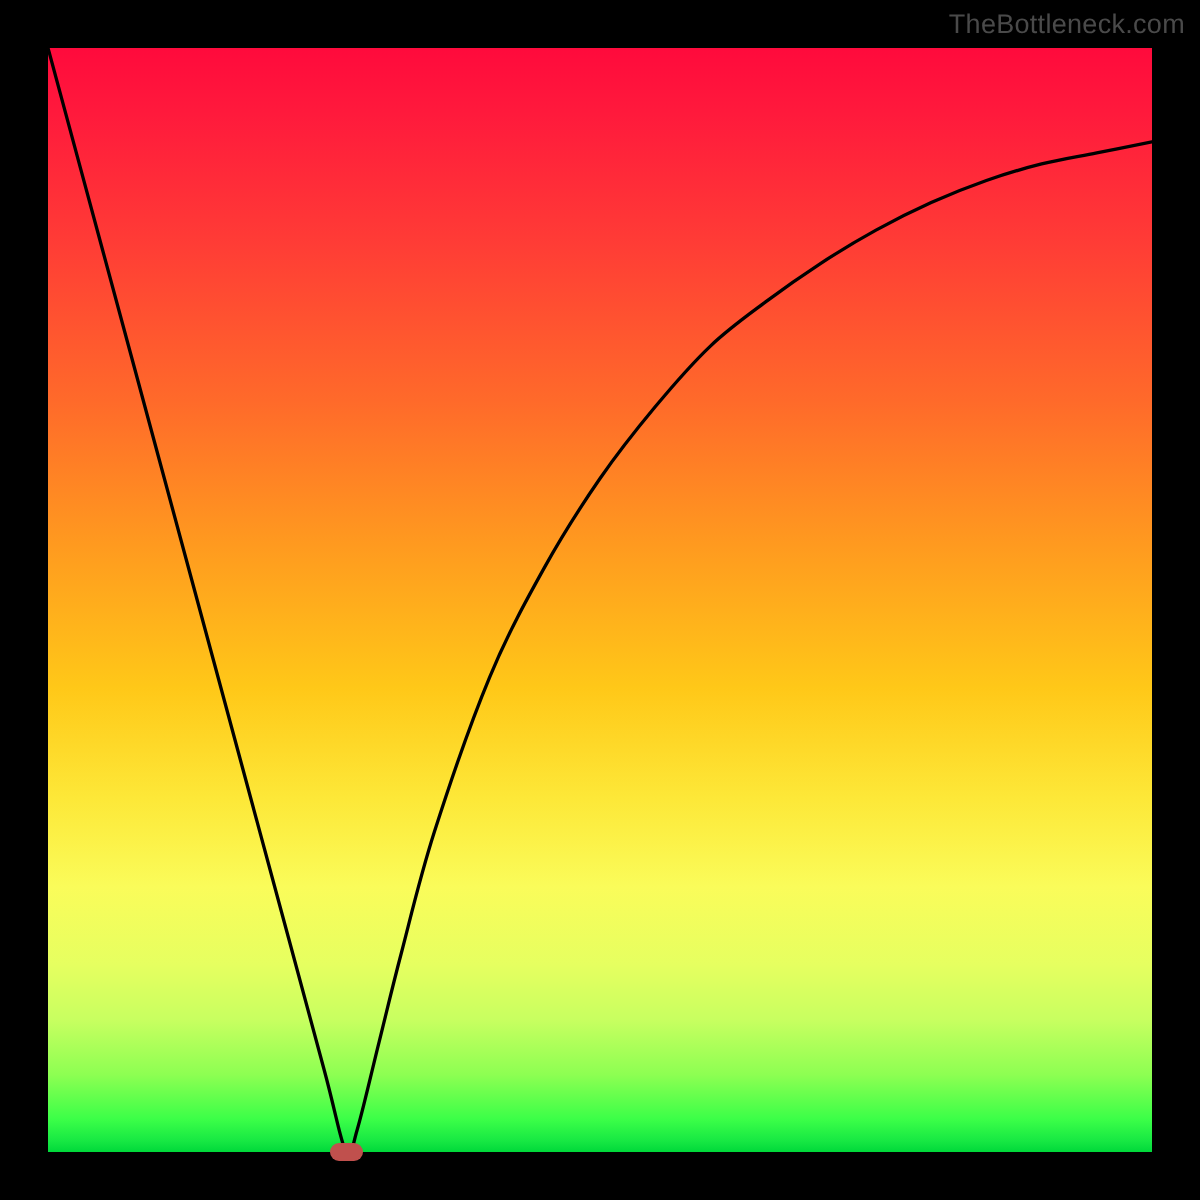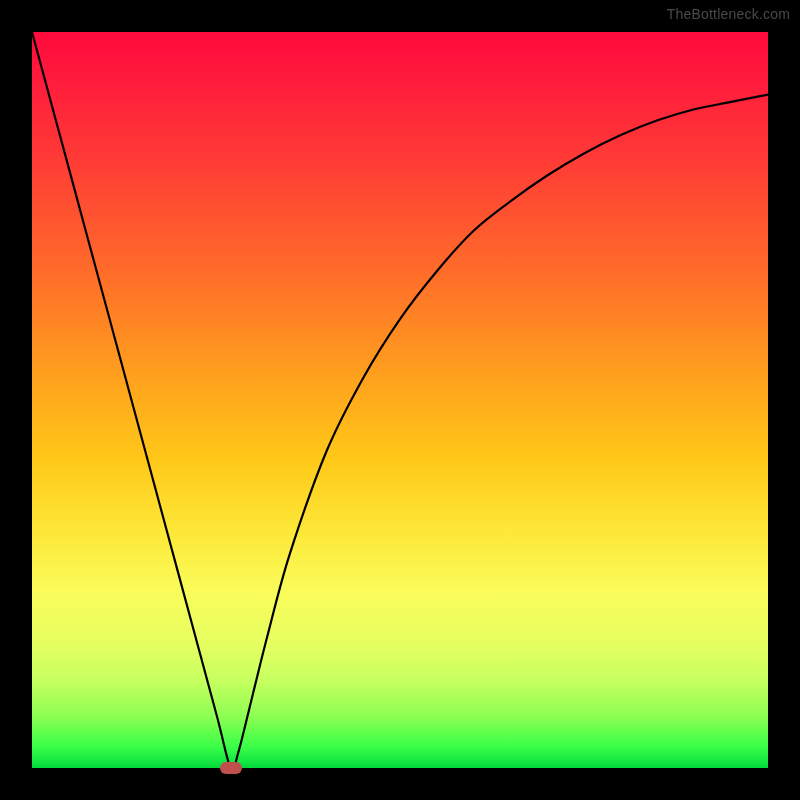--- a/index.html
+++ b/index.html
@@ -48,21 +48,21 @@
     left: 0;
     top: 0;
     width: 736px;
     height: 736px;
   }
   .watermark {
     position: absolute;
     top: 6px;
     right: 10px;
     color: #4a4a4a;
-    font-size: 14px;
+    font-size: 18px;
     font-weight: 500;
     letter-spacing: 0.2px;
     user-select: none;
   }
   .marker {
     position: absolute;
     width: 22px;
     height: 12px;
     border-radius: 6px;
     background: #c0504d;

